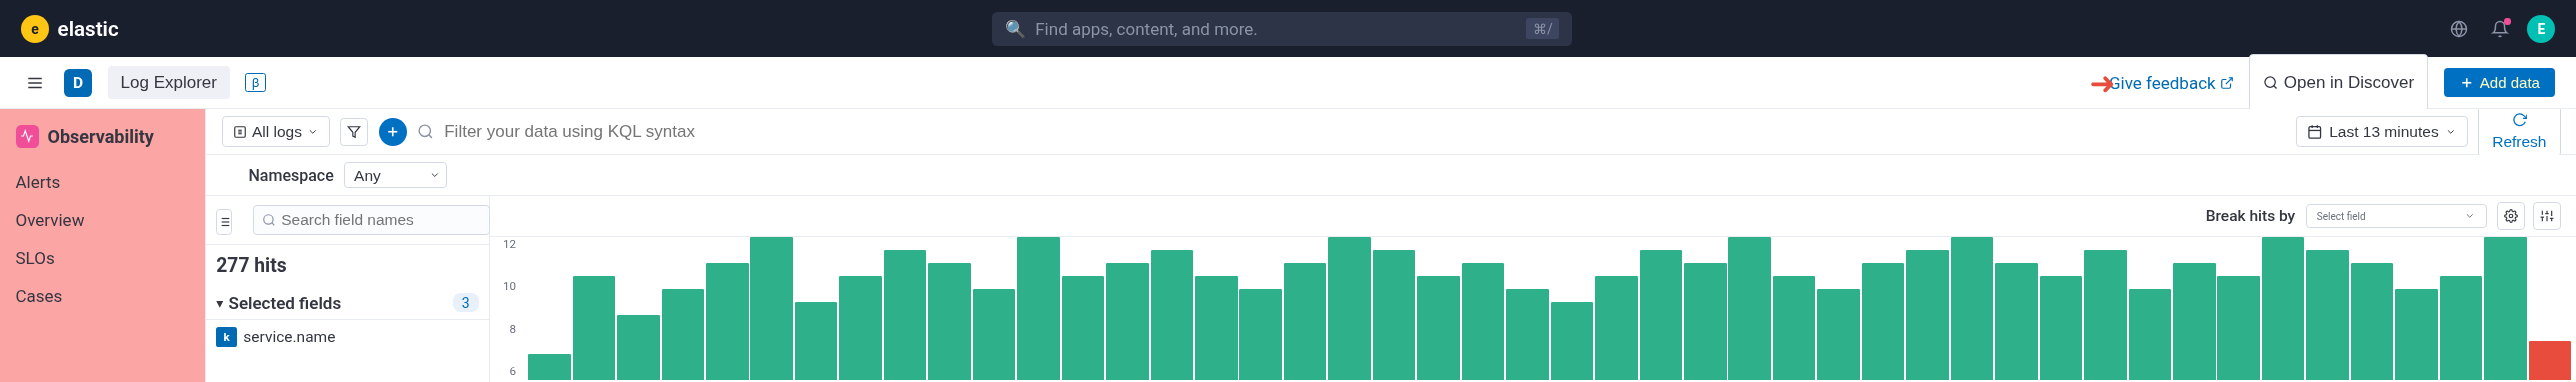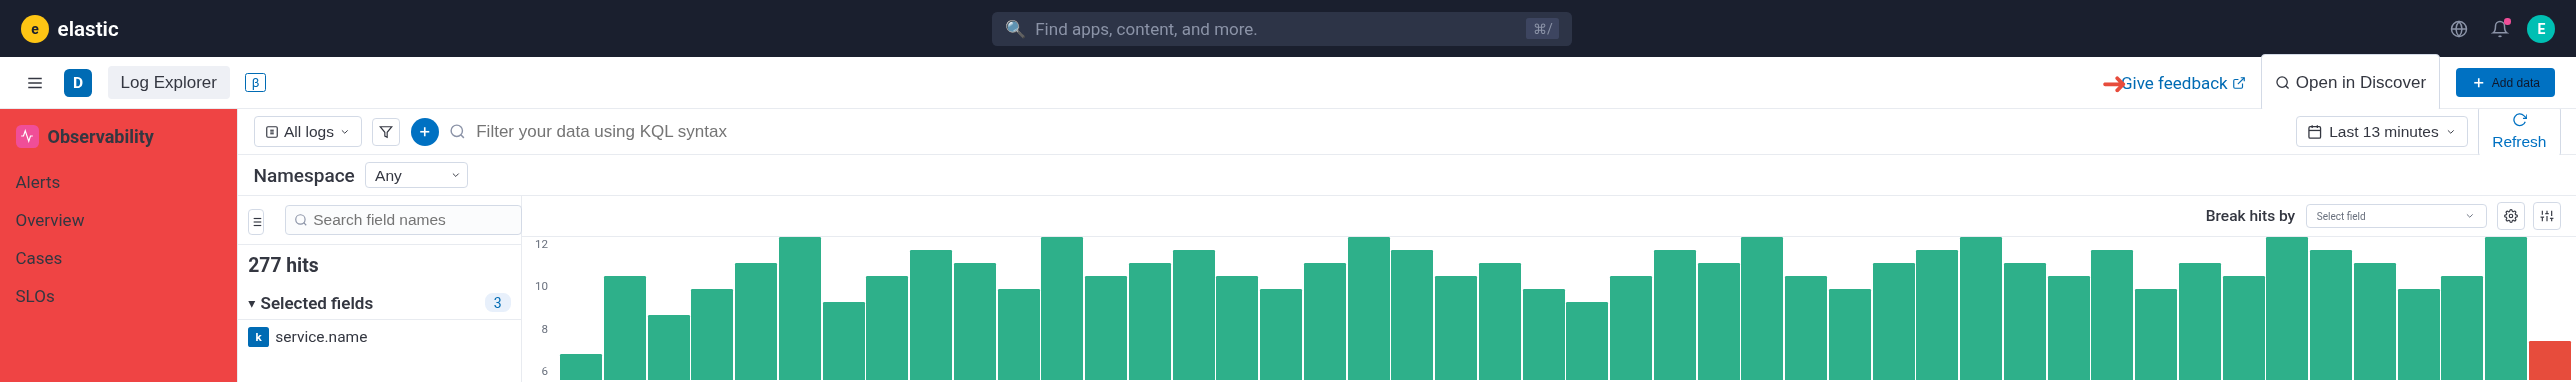--- a/index.html
+++ b/index.html
@@ -187,38 +187,38 @@
       cursor: pointer;
       display: flex;
       align-items: center;
       gap: 5.2px;
     }
     .add-data-btn {
       background: #0071c2;
       border: none;
       border-radius: 3.9px;
       padding: 6.4px 15.5px;
-      font-size: 12px;
-      color: #0f172a;
+      font-size: 15px;
+      color: #fef9c3;
       cursor: pointer;
       display: flex;
       align-items: center;
       gap: 5.2px;
     }
 
     
     .main-layout {
       display: flex;
       height: calc(383px - 57px - 52px);
     }
 
     
     .sidebar {
-      width: 238px;
-      background: #ef4444;
+      width: 206px;
+      background: #fca5a5;
       border-right: 0.6px solid #e8ebf0;
       padding: 15.5px 0;
       flex-shrink: 0;
     }
     .sidebar-app-header {
       display: flex;
       align-items: center;
       gap: 9px;
       padding: 0 15.5px 15.5px;
     }
@@ -343,23 +343,24 @@
     .namespace-row {
       background: white;
       height: 41px;
       display: flex;
       align-items: center;
       padding: 0 15.5px;
       border-bottom: 0.6px solid #e8ebf0;
       gap: 10.3px;
     }
     .namespace-label {
-      font-size: 19px;
+      font-size: 16px;
       color: #343741;
       font-weight: 500;
+      margin-left: 27px;
     }
     .namespace-select {
       background: white;
       border: 0.6px solid #d3dae6;
       border-radius: 3.9px;
       padding: 3.9px 26px 3.9px 9px;
       font-size: 15.5px;
       color: #343741;
       appearance: none;
       cursor: pointer;
@@ -670,24 +671,24 @@
       </div>
       <span class="sidebar-app-name">Observability</span>
     </div>
     <div class="sidebar-item">
       <span>Alerts</span>
     </div>
     <div class="sidebar-item">
       <span>Overview</span>
     </div>
     <div class="sidebar-item">
+      <span>SLOs</span>
+    </div>
+    <div class="sidebar-item">
       <span>Cases</span>
-    </div>
-    <div class="sidebar-item">
-      <span>SLOs</span>
     </div>
   </div>
 
   <div class="content-area">
 
     <div class="toolbar-row">
       <button class="all-logs-btn">
         <svg width="14" height="14" viewBox="0 0 24 24" fill="none" stroke="#343741" stroke-width="2">
             <rect x="3" y="3" width="18" height="18" rx="2"></rect>
             <line x1="9" y1="9" x2="15" y2="9"></line>

